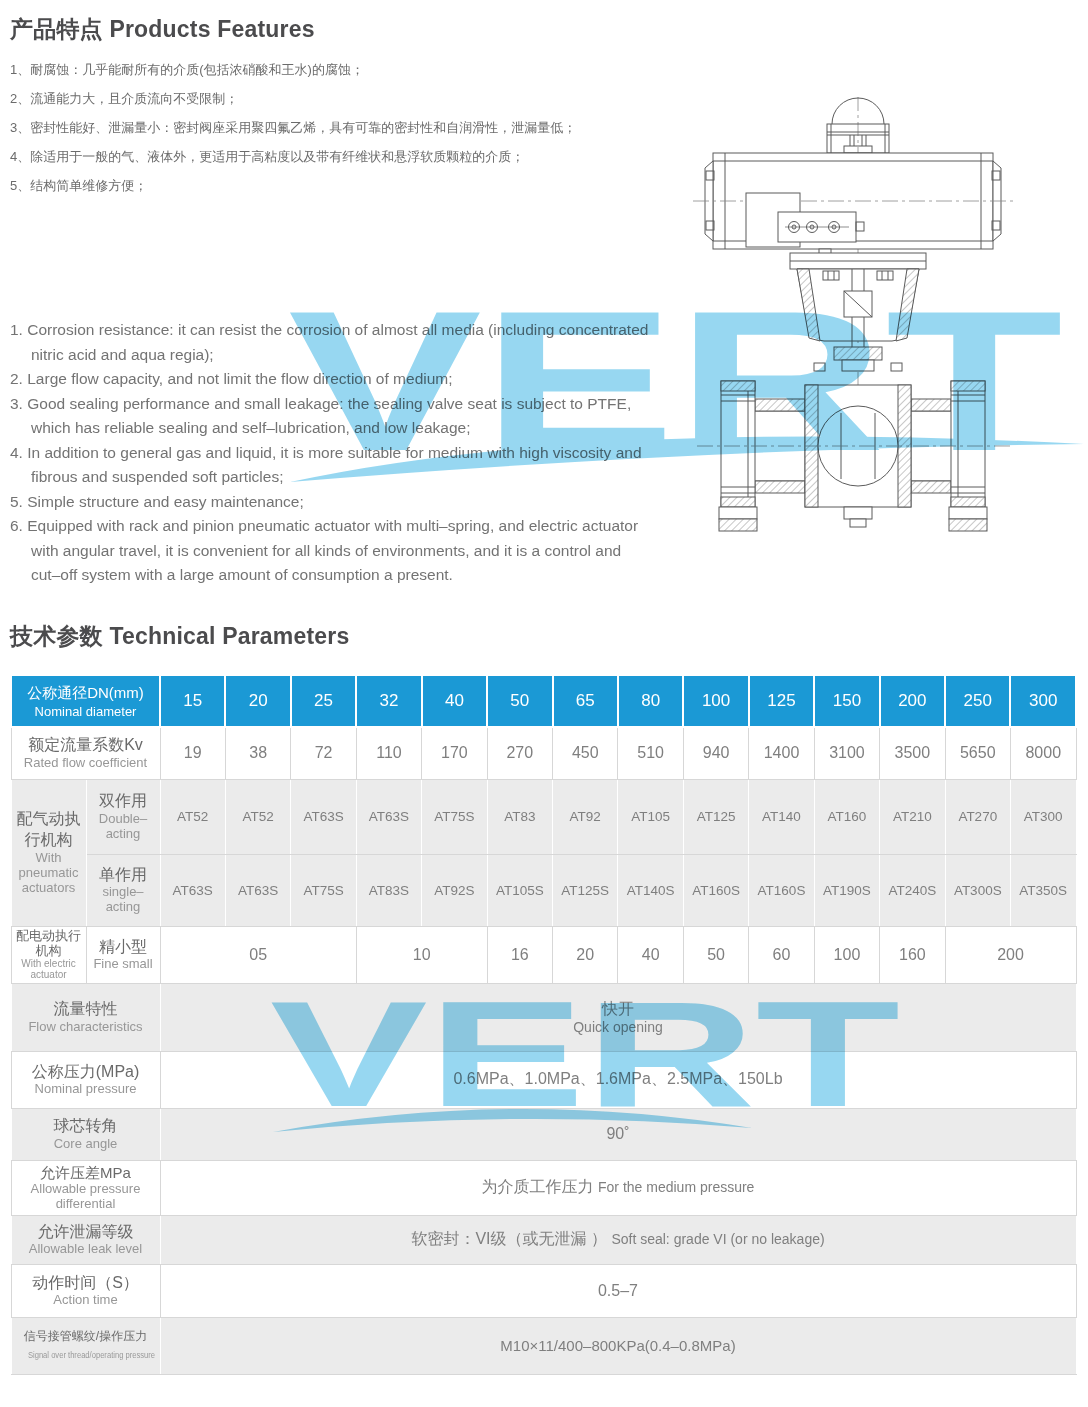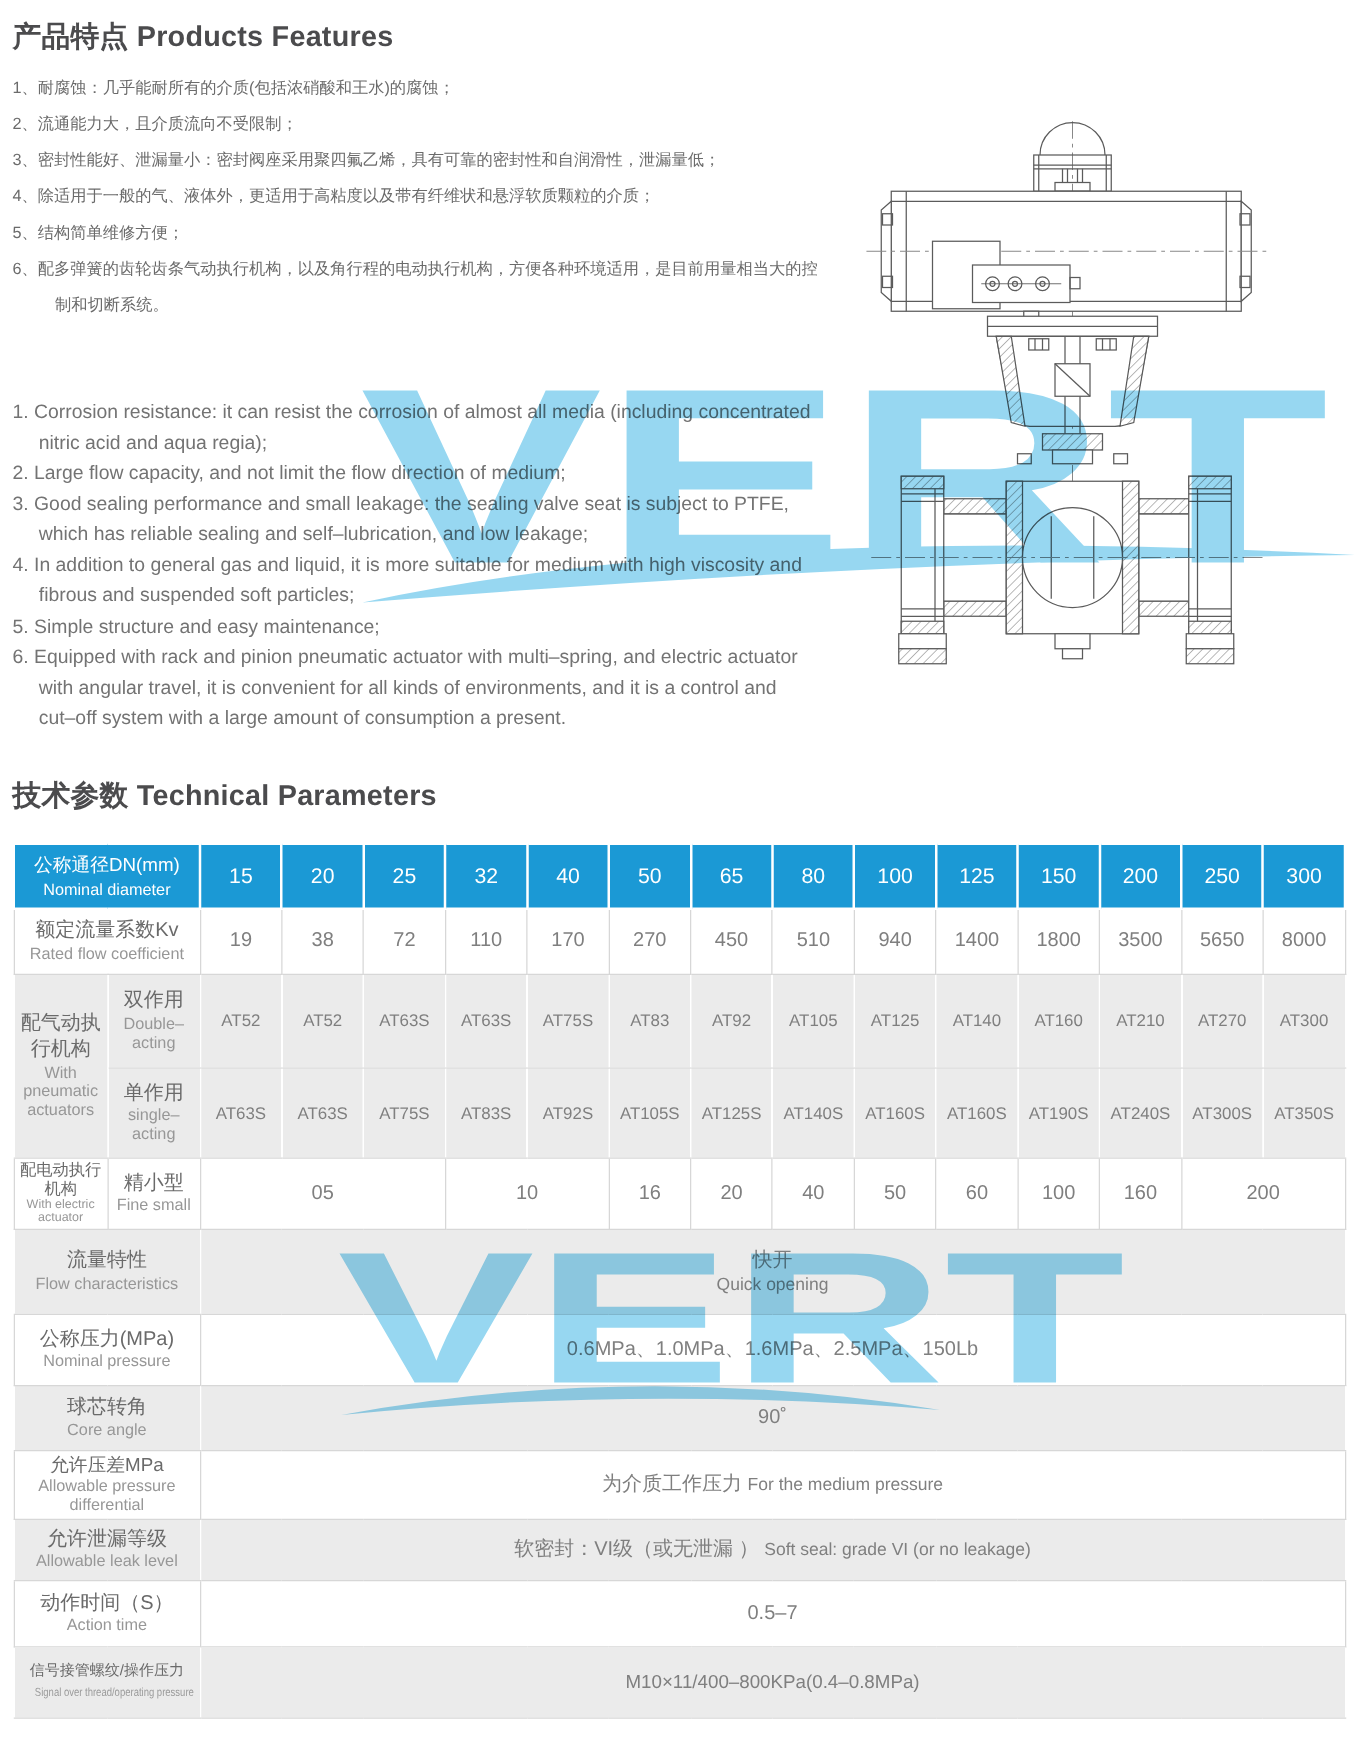--- a/index.html
+++ b/index.html
@@ -45,21 +45,20 @@
 <div class="page">
 
   <div class="sec-title" style="top:14px;">产品特点 Products Features</div>
 
   <div class="cn-list">
     <div class="cn-item">1、耐腐蚀：几乎能耐所有的介质(包括浓硝酸和王水)的腐蚀；</div>
     <div class="cn-item">2、流通能力大，且介质流向不受限制；</div>
     <div class="cn-item">3、密封性能好、泄漏量小：密封阀座采用聚四氟乙烯，具有可靠的密封性和自润滑性，泄漏量低；</div>
     <div class="cn-item">4、除适用于一般的气、液体外，更适用于高粘度以及带有纤维状和悬浮软质颗粒的介质；</div>
     <div class="cn-item">5、结构简单维修方便；</div>
-    <div class="cn-item">6、配多弹簧的齿轮齿条气动执行机构，以及角行程的电动执行机构，方便各种环境适用，是目前用量相当大的控制和切断系统。</div>
   </div>
 
   <div class="en-list">
     <div class="en-item">1. Corrosion resistance: it can resist the corrosion of almost all media (including concentrated nitric acid and aqua regia);</div>
     <div class="en-item">2. Large flow capacity, and not limit the flow direction of medium;</div>
     <div class="en-item">3. Good sealing performance and small leakage: the sealing valve seat is subject to PTFE, which has reliable sealing and self–lubrication, and low leakage;</div>
     <div class="en-item">4. In addition to general gas and liquid, it is more suitable for medium with high viscosity and fibrous and suspended soft particles;</div>
     <div class="en-item">5. Simple structure and easy maintenance;</div>
     <div class="en-item">6. Equipped with rack and pinion pneumatic actuator with multi–spring, and electric actuator with angular travel, it is convenient for all kinds of environments, and it is a control and cut–off system with a large amount of consumption a present.</div>
   </div>
@@ -231,21 +230,21 @@
       <td>19</td>
       <td>38</td>
       <td>72</td>
       <td>110</td>
       <td>170</td>
       <td>270</td>
       <td>450</td>
       <td>510</td>
       <td>940</td>
       <td>1400</td>
-      <td>1800</td>
+      <td>3100</td>
       <td>3500</td>
       <td>5650</td>
       <td>8000</td>
     </tr>
     <tr class="gray" style="height:75px">
       <td rowspan="2">
         <div class="lab-zh">配气动执行机构</div>
         <div class="lab-en">With pneumatic actuators</div>
       </td>
       <td>

